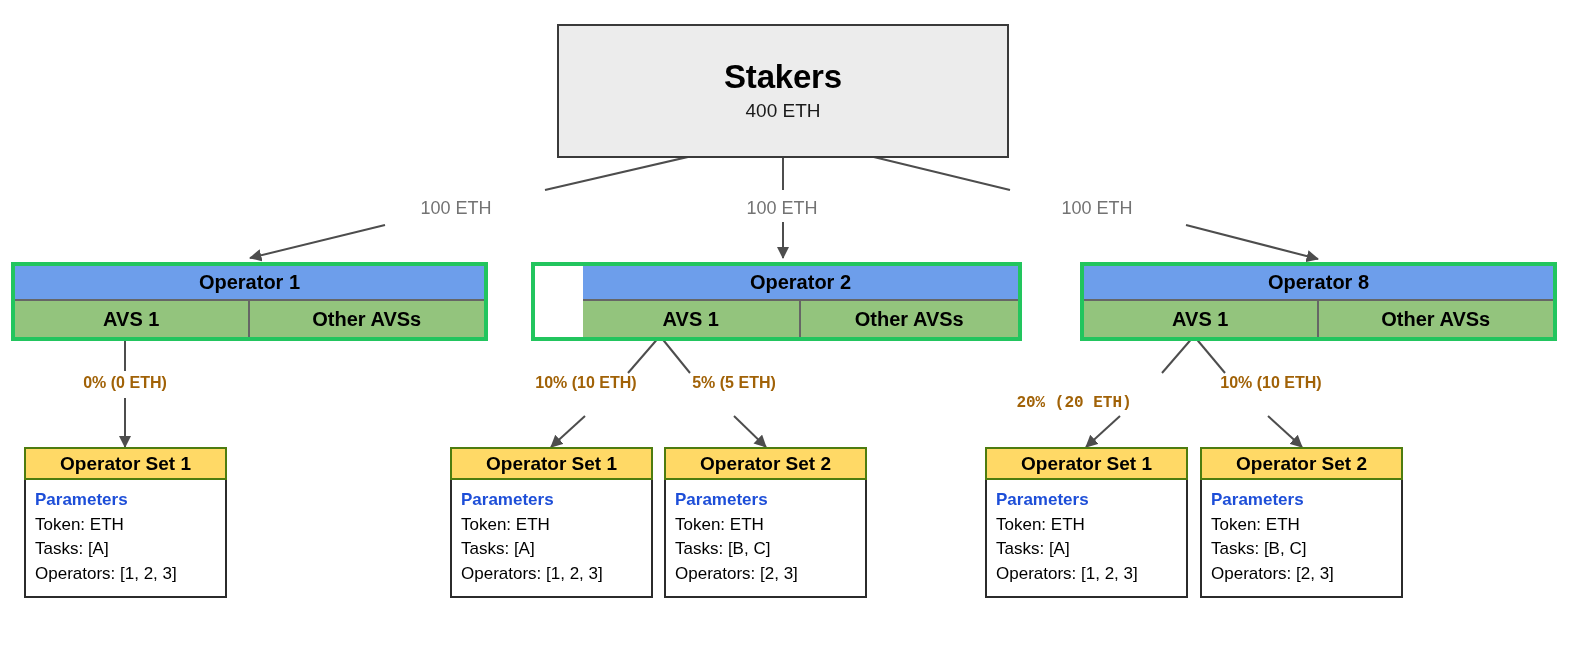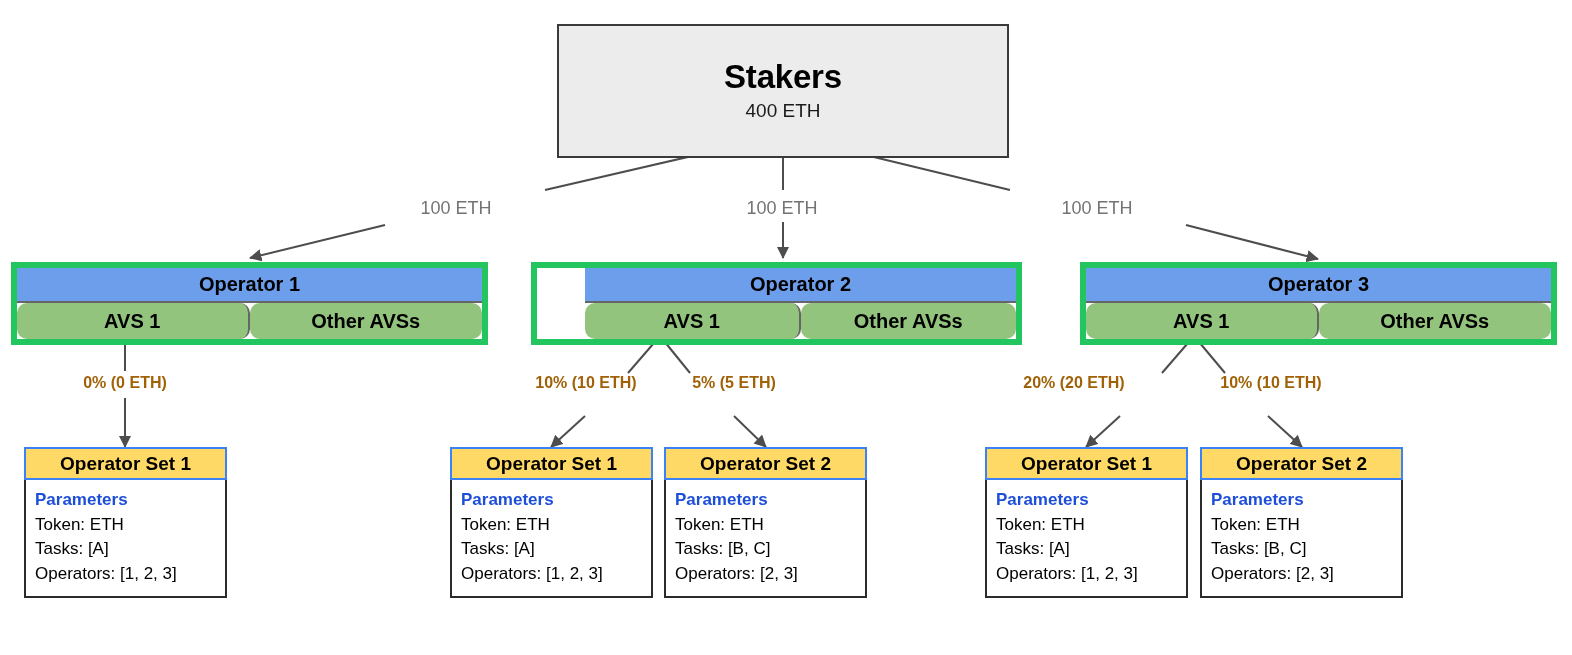--- a/index.html
+++ b/index.html
@@ -52,21 +52,21 @@
   .stakers-sub {
     font-size: 19px;
     color: #1a1a1a;
     margin-top: 6px;
   }
 
   
   .operator-node {
     position: absolute;
     box-sizing: border-box;
-    border: 6px solid #22c55e;
+    border: 4px solid #22c55e;
   }
   .operator-header {
     height: 35px;
     background: #6d9eeb;
     border-bottom: 2px solid #666666;
     display: flex;
     align-items: center;
     justify-content: center;
     font-size: 20px;
     font-weight: bold;
@@ -81,37 +81,36 @@
   .avs-cell {
     flex: 1 1 50%;
     background: #93c47d;
     display: flex;
     align-items: center;
     justify-content: center;
     font-size: 20px;
     font-weight: bold;
     color: #000000;
     box-sizing: border-box;
-    border-radius: 10px;
   }
   .avs-cell.left {
     border-right: 2px solid #666666;
   }
 
   
   .opset-node {
     position: absolute;
     box-sizing: border-box;
     width: 203px;
   }
   .opset-header {
     box-sizing: border-box;
     height: 33px;
     background: #ffd966;
-    border: 2px solid #3b82f6;
+    border: 2px solid #4d7c0f;
     display: flex;
     align-items: center;
     justify-content: center;
     font-size: 19px;
     font-weight: bold;
     color: #000000;
   }
   .opset-body {
     box-sizing: border-box;
     border: 2px solid #2b2b2b;
@@ -256,28 +255,28 @@
     <div class="opset-header">Operator Set 2</div>
     <div class="opset-body">
       <div class="opset-params-title">Parameters</div>
       <div class="opset-line">Token: ETH</div>
       <div class="opset-line">Tasks: [B, C]</div>
       <div class="opset-line">Operators: [2, 3]</div>
     </div>
   </div>
 
   <div class="operator-node" style="left:1080px; top:262px; width:477px;">
-    <div class="operator-header">Operator 3</div>
+    <div class="operator-header">Operator 8</div>
     <div class="operator-avs-row">
       <div class="avs-cell left">AVS 1</div>
       <div class="avs-cell">Other AVSs</div>
     </div>
   </div>
 
-  <div class="pct-label" style="left:1074px; top:374px;">20% (20 ETH)</div>
+  <div class="pct-label" style="left:1074px; top:394px;font-family:Liberation Mono, monospace;">20% (20 ETH)</div>
   <div class="pct-label" style="left:1271px; top:374px;">10% (10 ETH)</div>
 
   <div class="opset-node" style="left:985px; top:447px;">
     <div class="opset-header">Operator Set 1</div>
     <div class="opset-body">
       <div class="opset-params-title">Parameters</div>
       <div class="opset-line">Token: ETH</div>
       <div class="opset-line">Tasks: [A]</div>
       <div class="opset-line">Operators: [1, 2, 3]</div>
     </div>

